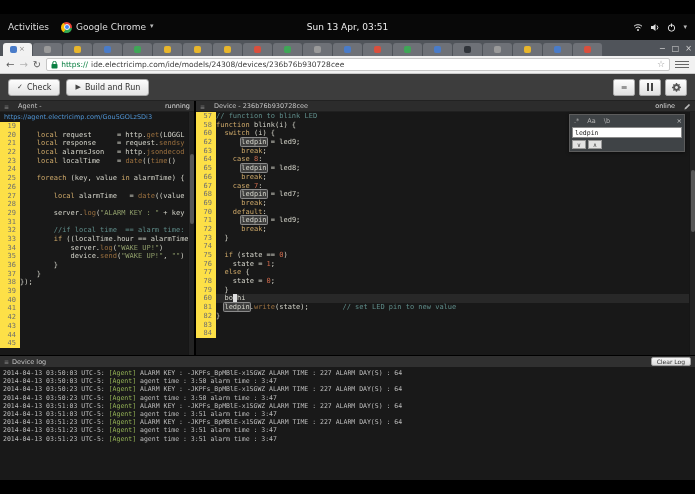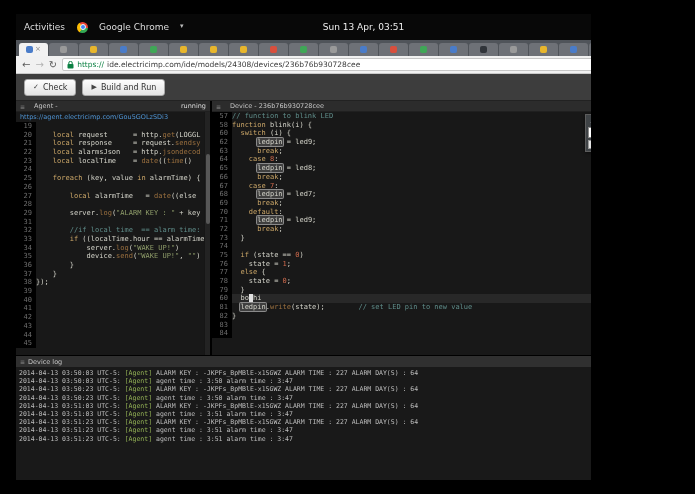--- a/index.html
+++ b/index.html
@@ -1,23 +1,23 @@
 <!DOCTYPE html>
 <html><head>
 <meta charset="utf-8">
 <style>
   * { box-sizing: border-box; }
   body { margin:0; background:#000; font-family:"DejaVu Sans", sans-serif; }
-  .screen { position:relative; width:575px; height:494px; background:#000; overflow:hidden;margin-left:16px; }
+  .screen { position:relative; width:695px; height:494px; background:#000; overflow:hidden; }
   .desktop { position:absolute; top:14px; left:0; width:695px; height:466px; display:flex; flex-direction:column; background:#181818; }
 
   
   .gnome-bar { flex:0 0 26px; background:#080808; color:#ddd; display:flex; align-items:center; position:relative; font-size:9px; }
   .gnome-left { display:flex; align-items:center; gap:12px; padding-left:8px; }
-  .chrome-menu { display:flex; align-items:flex-start; gap:11px; }
+  .chrome-menu { display:flex; align-items:flex-start; gap:4px; }
   .chrome-logo { width:11px; height:11px; border-radius:50%; background:conic-gradient(from -30deg,#ea4335 0 120deg,#34a853 120deg 240deg,#fbbc05 240deg 360deg); position:relative; }
   .chrome-logo::after { content:""; position:absolute; inset:2.5px; border-radius:50%; background:#4285f4; border:1px solid #f5f5f5; }
   .gnome-clock { position:absolute; left:50%; transform:translateX(-50%); color:#eee; }
   .gnome-right { margin-left:auto; display:flex; align-items:center; gap:7px; padding-right:8px; }
   .caret { font-size:7px; color:#bbb; }
 
   
   .tab-strip { flex:0 0 16px; background:#50545a; display:flex; align-items:flex-end; padding:0 3px; }
   .tabs { display:flex; align-items:flex-end; }
   .tab { height:13px; width:29px; margin-right:1px; border-radius:3px 3px 0 0; background:#6e7177; display:flex; align-items:center; justify-content:center; gap:2px; }
@@ -50,21 +50,21 @@
   .pane { display:flex; flex-direction:column; min-width:0; position:relative; }
   .pane-agent { flex:0 0 196px; border-right:2px solid #000; }
   .pane-device { flex:1; }
   .pane-hd { flex:0 0 11px; background:#2c2c2c; display:flex; align-items:center; gap:9px; padding:0 4px; font-size:6.5px; color:#c5c5c5; border-bottom:1px solid #202020; }
   .hd-icon { color:#8f8f8f; font-size:6px; }
   .hd-status { margin-left:auto; color:#dcdcdc; }
   .agent-url { flex:0 0 10px; display:flex; align-items:center; padding:0 4px; font-size:6.5px; color:#4f94d4; background:#181818; white-space:nowrap; overflow:hidden; }
   .code { flex:1; min-height:0; overflow:hidden; font:7px/8.7px "DejaVu Sans Mono", monospace; }
   .code-row { display:flex; height:8.7px; }
   .code-row.active { background:rgba(255,255,255,0.07); }
-  .gut { flex:0 0 20px; text-align:right; padding-right:4px; color:#6e6e6e; background:#000000; }
+  .gut { flex:0 0 20px; text-align:right; padding-right:4px; color:#6e6e6e; background:#fde047; }
   .src { white-space:pre; color:#d4d4ca; }
   .tk-kw  { color:#cda869; }
   .tk-str { color:#8f9d6a; }
   .tk-com { color:#5f8d8a; }
   .tk-num { color:#cf6a4c; }
   .tk-fn  { color:#9b703f; }
   .tk-pl  { color:#d4d4ca; }
   .tk-match { background:rgba(110,110,110,0.45); box-shadow:0 0 0 1px #8a8a8a; border-radius:1px; }
   .tk-cur { background:#e0e0e0; color:#181818; }
   .vscroll { position:absolute; top:11px; right:0; bottom:0; width:6px; background:#232323; border-left:1px solid #161616; }
@@ -276,21 +276,21 @@
             <div class="code-row">
               <span class="gut">25</span>
               <span class="src"><span class="tk-pl">    </span><span class="tk-kw">foreach</span><span class="tk-pl"> (key, value </span><span class="tk-kw">in</span><span class="tk-pl"> alarmTime) {</span></span>
             </div>
             <div class="code-row">
               <span class="gut">26</span>
               <span class="src"></span>
             </div>
             <div class="code-row">
               <span class="gut">27</span>
-              <span class="src"><span class="tk-pl">        </span><span class="tk-kw">local</span><span class="tk-pl"> alarmTime   = </span><span class="tk-fn">date</span><span class="tk-pl">((else</span></span>
+              <span class="src"><span class="tk-pl">        </span><span class="tk-kw">local</span><span class="tk-pl"> alarmTime   = </span><span class="tk-fn">date</span><span class="tk-pl">((value</span></span>
             </div>
             <div class="code-row">
               <span class="gut">28</span>
               <span class="src"></span>
             </div>
             <div class="code-row">
               <span class="gut">29</span>
               <span class="src"><span class="tk-pl">        server.</span><span class="tk-fn">log</span><span class="tk-pl">(</span><span class="tk-str">"ALARM KEY : "</span><span class="tk-pl"> + key</span></span>
             </div>
             <div class="code-row">

